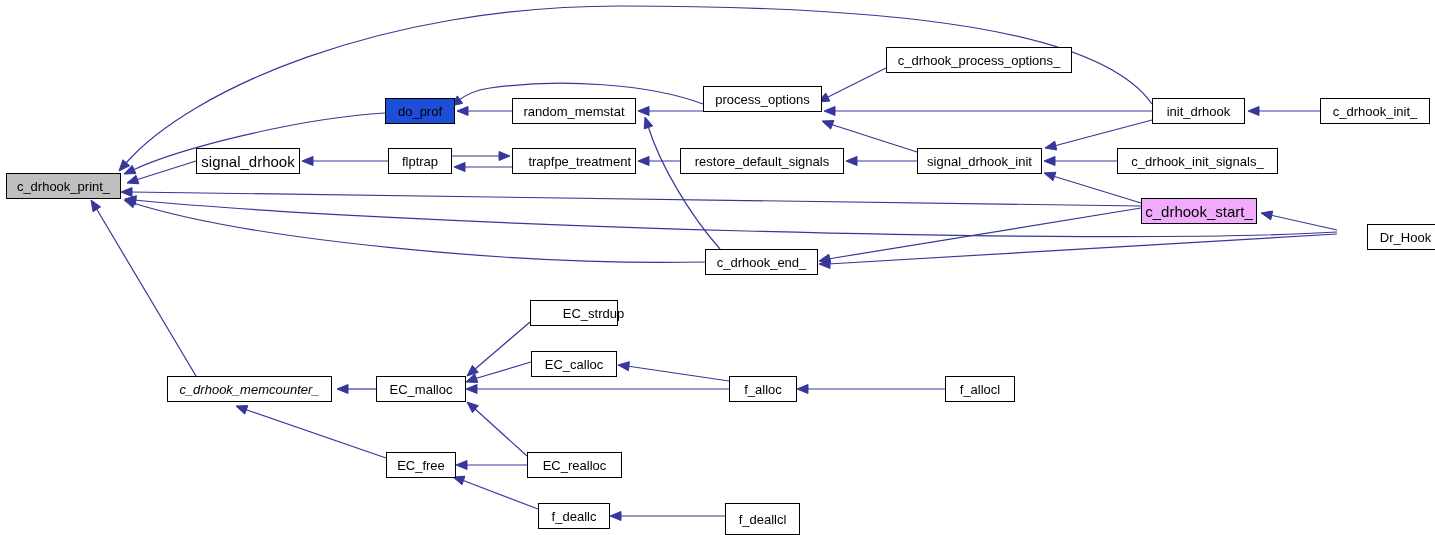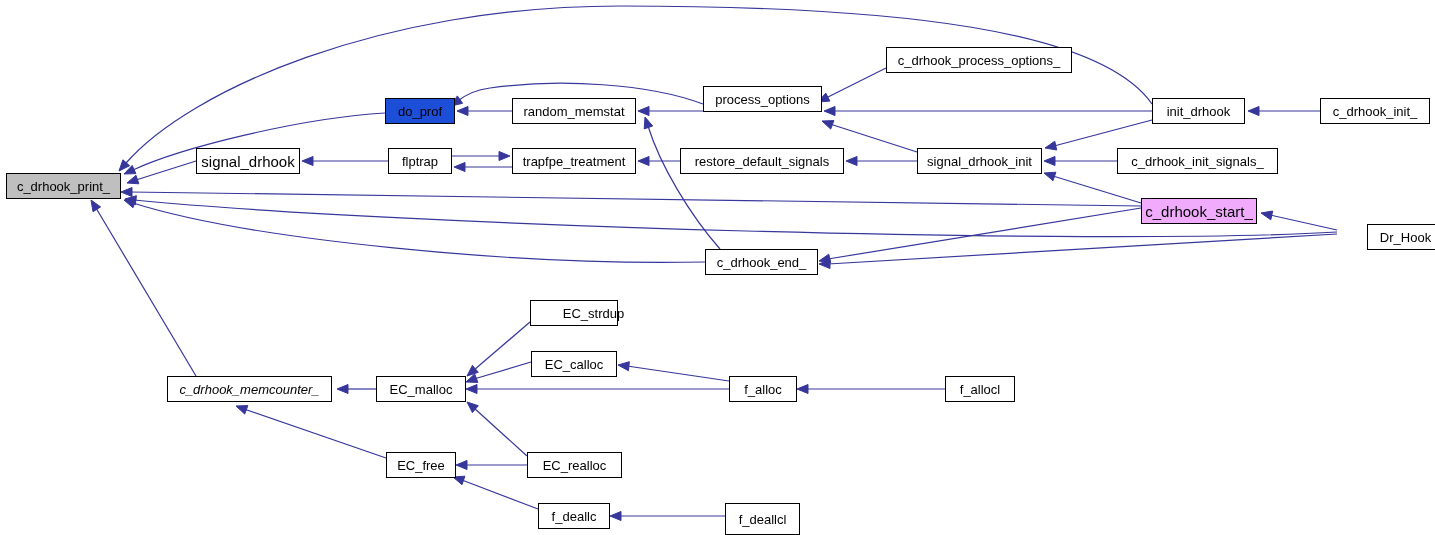--- a/index.html
+++ b/index.html
@@ -135,21 +135,21 @@
       </div>
       <div class="gnode" style="left: 385px; top: 98px; width: 70px; height: 26px; font-size: 13px; border-color: rgb(0, 0, 0); background: #1d4ed8;">
         <span class="nlabel">do_prof</span>
       </div>
       <div class="gnode" style="left: 388px; top: 148px; width: 64px; height: 26px; font-size: 13px; border-color: rgb(0, 0, 0); background: rgb(255, 255, 255);">
         <span class="nlabel">flptrap</span>
       </div>
       <div class="gnode" style="left: 512px; top: 98px; width: 124px; height: 26px; font-size: 13px; border-color: rgb(0, 0, 0); background: rgb(255, 255, 255);">
         <span class="nlabel">random_memstat</span>
       </div>
-      <div class="gnode" style="left: 512px; top: 148px; width: 124px; height: 26px; font-size: 13px; border-color: rgb(0, 0, 0); background: rgb(255, 255, 255);">
+      <div class="gnode" style="left: 512px; top: 148px; width: 124px; height: 26px; font-size: 13px; border-color: rgb(0, 0, 0); background: rgb(255, 255, 255); justify-content: flex-end;">
         <span class="nlabel">trapfpe_treatment</span>
       </div>
       <div class="gnode" style="left: 703px; top: 86px; width: 119px; height: 26px; font-size: 13px; border-color: rgb(0, 0, 0); background: rgb(255, 255, 255);">
         <span class="nlabel">process_options</span>
       </div>
       <div class="gnode" style="left: 680px; top: 148px; width: 164px; height: 26px; font-size: 13px; border-color: rgb(0, 0, 0); background: rgb(255, 255, 255);">
         <span class="nlabel">restore_default_signals</span>
       </div>
       <div class="gnode" style="left: 705px; top: 249px; width: 113px; height: 26px; font-size: 13px; border-color: rgb(0, 0, 0); background: rgb(255, 255, 255);">
         <span class="nlabel">c_drhook_end_</span>

